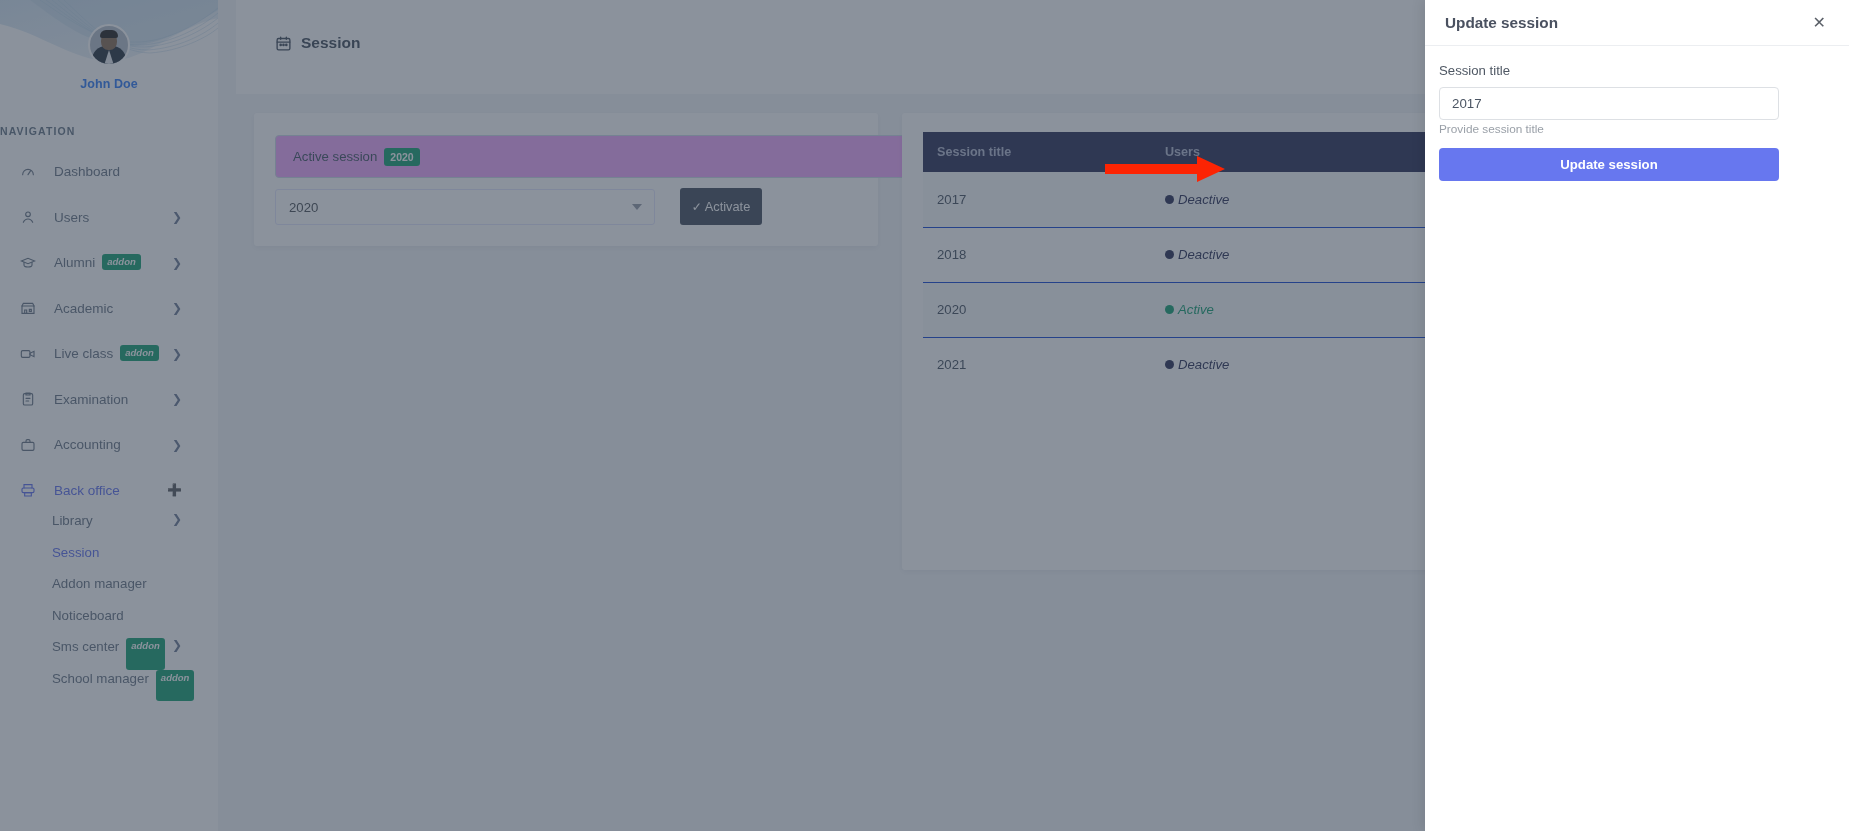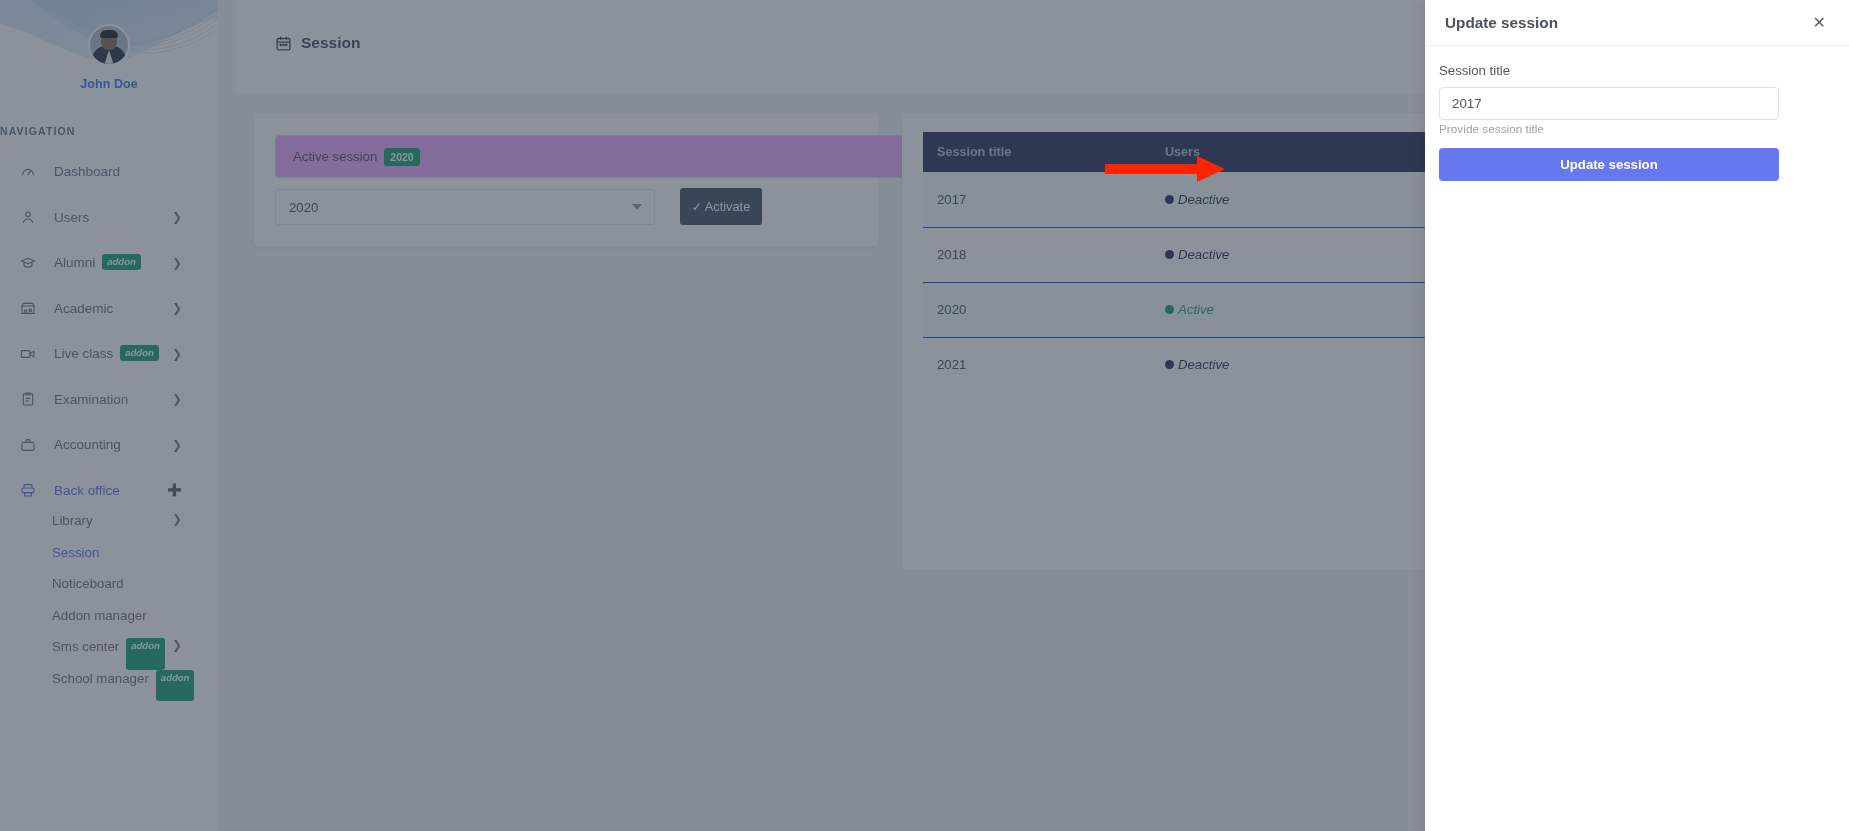--- a/index.html
+++ b/index.html
@@ -550,24 +550,24 @@
 
       <div class="sub-list">
         <div class="sub-item">
           <span class="txt">Library</span>
           <span class="chev">❯</span>
         </div>
         <div class="sub-item active">
           <span class="txt">Session</span>
         </div>
         <div class="sub-item">
+          <span class="txt">Addon manager</span>
+        </div>
+        <div class="sub-item">
           <span class="txt">Noticeboard</span>
-        </div>
-        <div class="sub-item">
-          <span class="txt">Addon manager</span>
         </div>
         <div class="sub-item">
           <span class="txt">Sms center</span>
           <span class="badge-addon">addon</span>
           <span class="chev">❯</span>
         </div>
         <div class="sub-item">
           <span class="txt">School manager</span>
           <span class="badge-addon">addon</span>
         </div>

